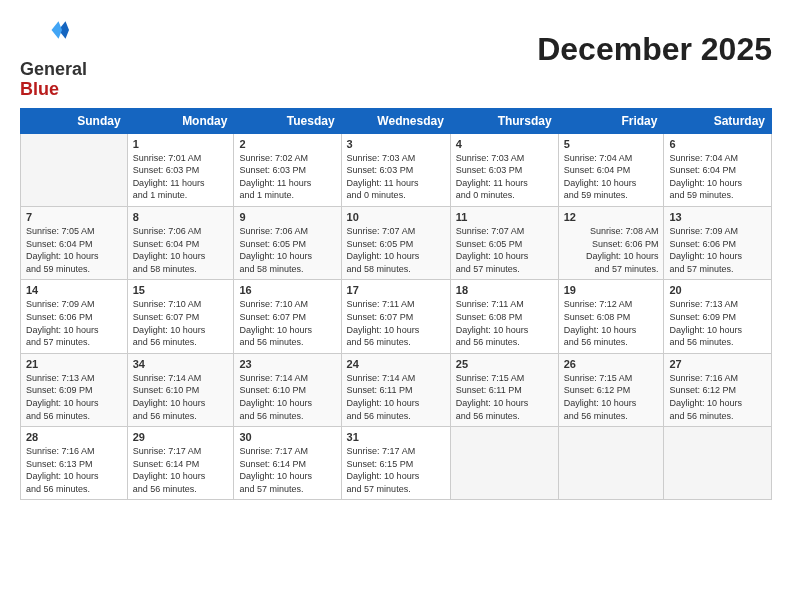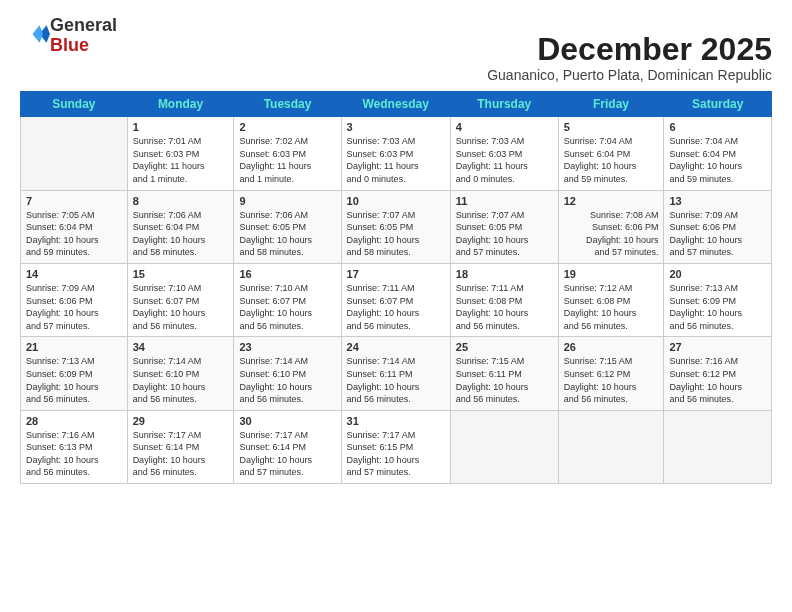--- a/index.html
+++ b/index.html
@@ -17,21 +17,22 @@
     }
     .header {
       display: flex;
       justify-content: space-between;
       align-items: flex-start;
       margin-bottom: 8px;
     }
     .logo {
       display: flex;
       align-items: center;
-      gap: 0px;
+      gap: 12px;
+      flex-direction: column;
     }
     .logo-text {
       font-size: 18px;
       font-weight: bold;
       line-height: 1.1;
     }
     .logo-general { color: #333; }
     .logo-blue { color: #b91c1c; }
     .logo-icon {
       width: 28px;
@@ -52,24 +53,24 @@
       font-size: 14px;
       color: #444;
     }
     .calendar {
       width: 100%;
       border-collapse: collapse;
       border: 1px solid #bbb;
     }
     .calendar th {
       background: #1565C0;
-      color: #5eead4;
+      color: #ffffff;
       font-size: 12px;
       font-weight: bold;
-      text-align: center;
+      text-align: right;
       padding: 5px 6px;
       border: 1px solid #1565C0;
     }
     .calendar td {
       vertical-align: top;
       padding: 4px 5px;
       border: 1px solid #ccc;
       width: 113px;
       min-height: 70px;
       font-size: 9.5px;
@@ -108,21 +109,20 @@
       </div>
       <div>
         <div class="logo-text">
           <span class="logo-general">General</span><br>
           <span class="logo-blue">Blue</span>
         </div>
       </div>
     </div>
     <div class="title-block">
       <div class="month-title">December 2025</div>
-      <div class="subtitle">Guananico, Puerto Plata, Dominican Republic</div>
     </div>
   </div>
 
   <table class="calendar">
     <thead>
       <tr>
       <th>Sunday</th>
           <th>Monday</th>
           <th>Tuesday</th>
           <th>Wednesday</th>

